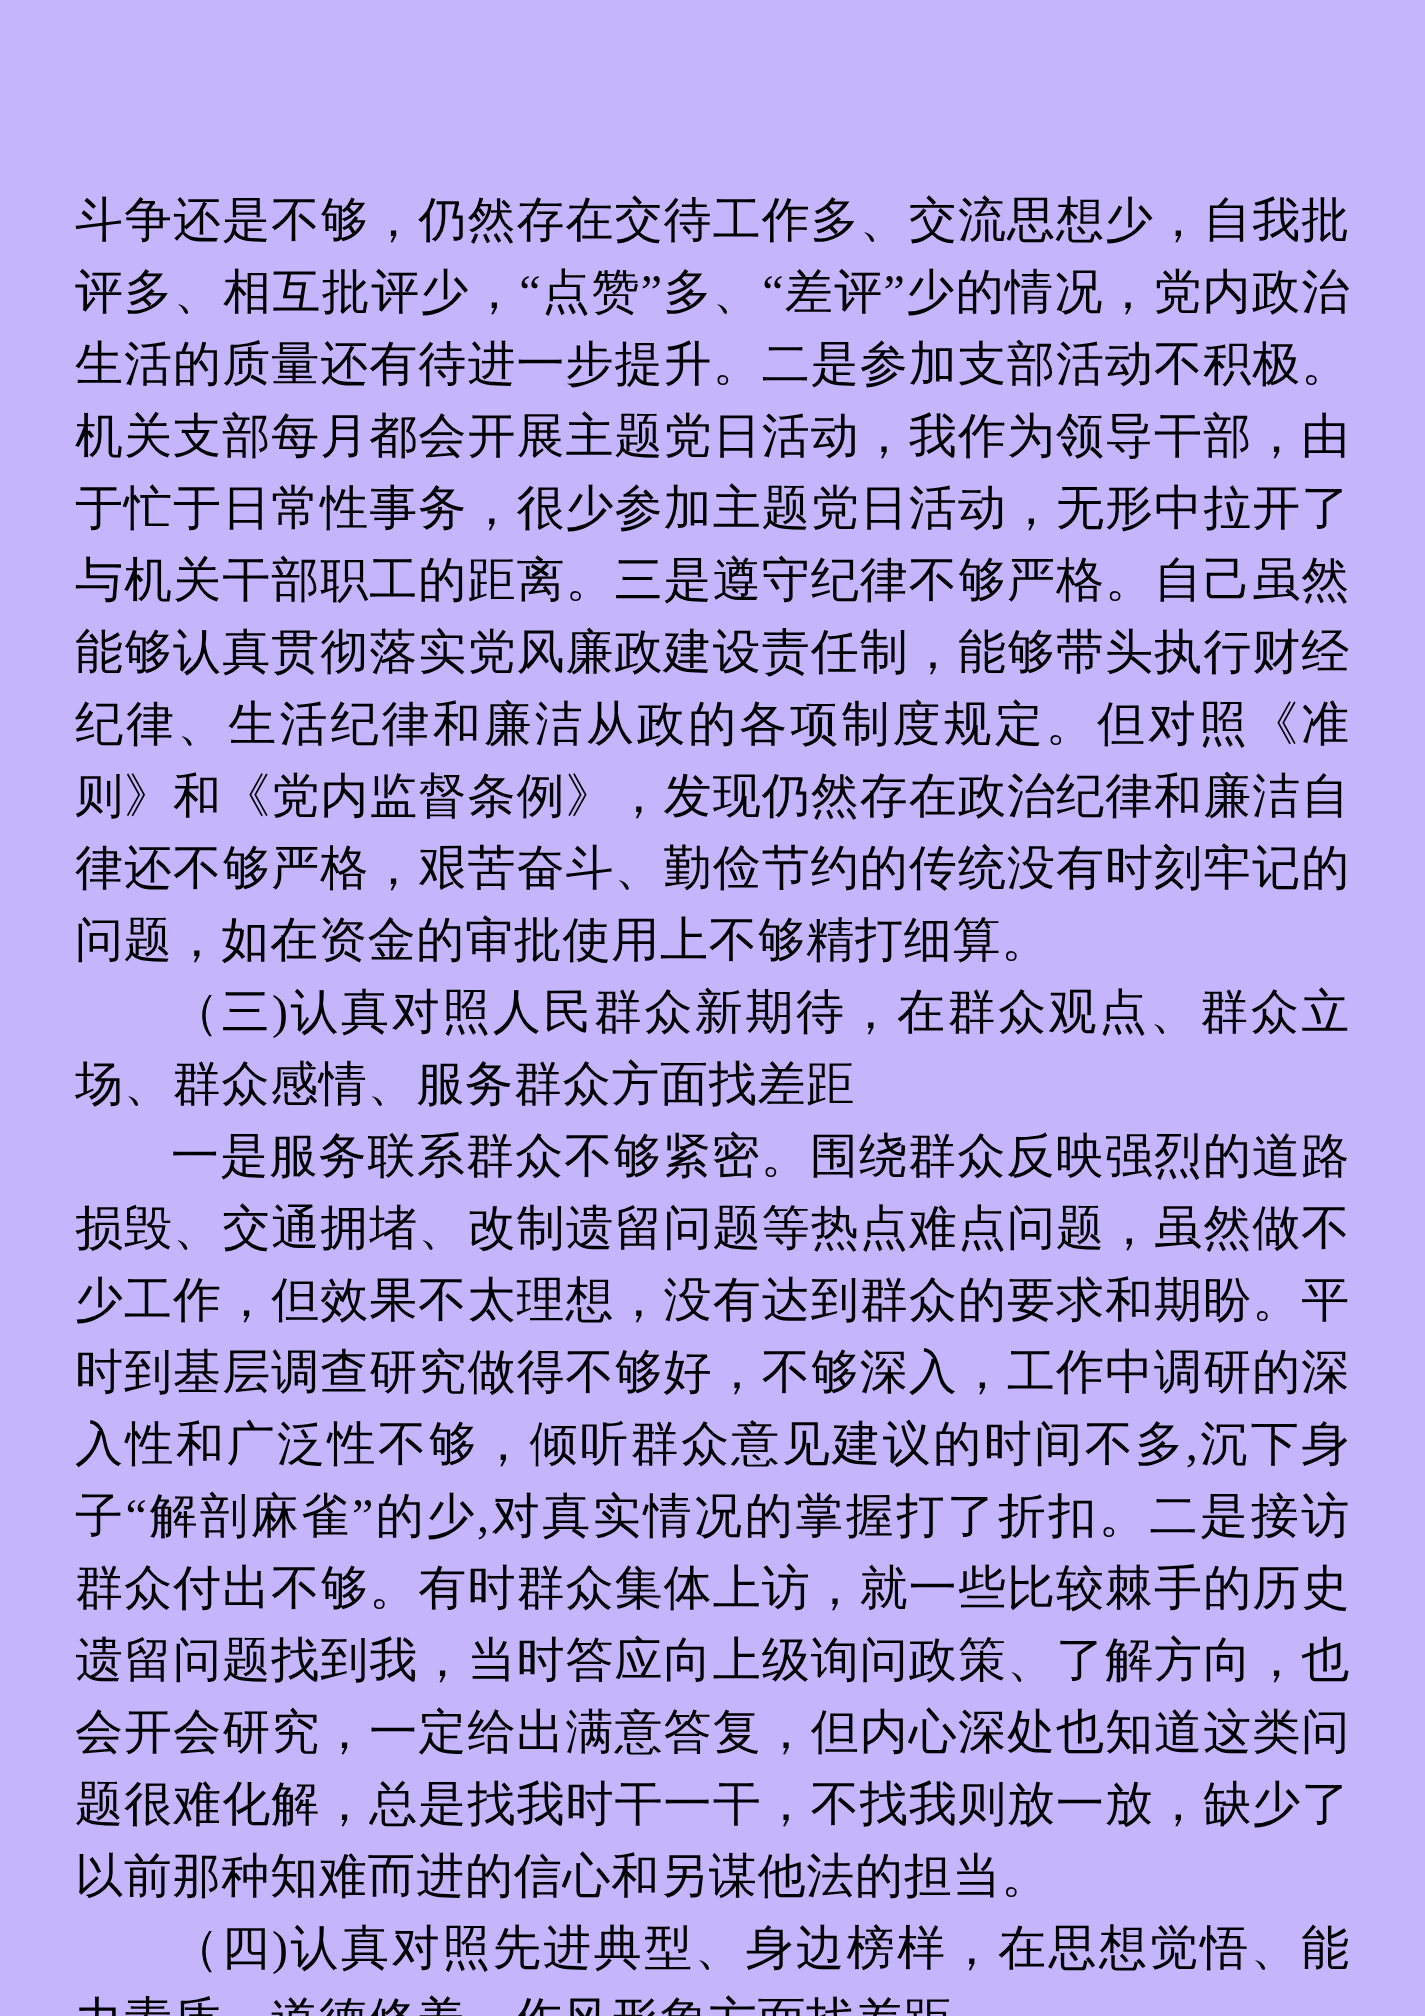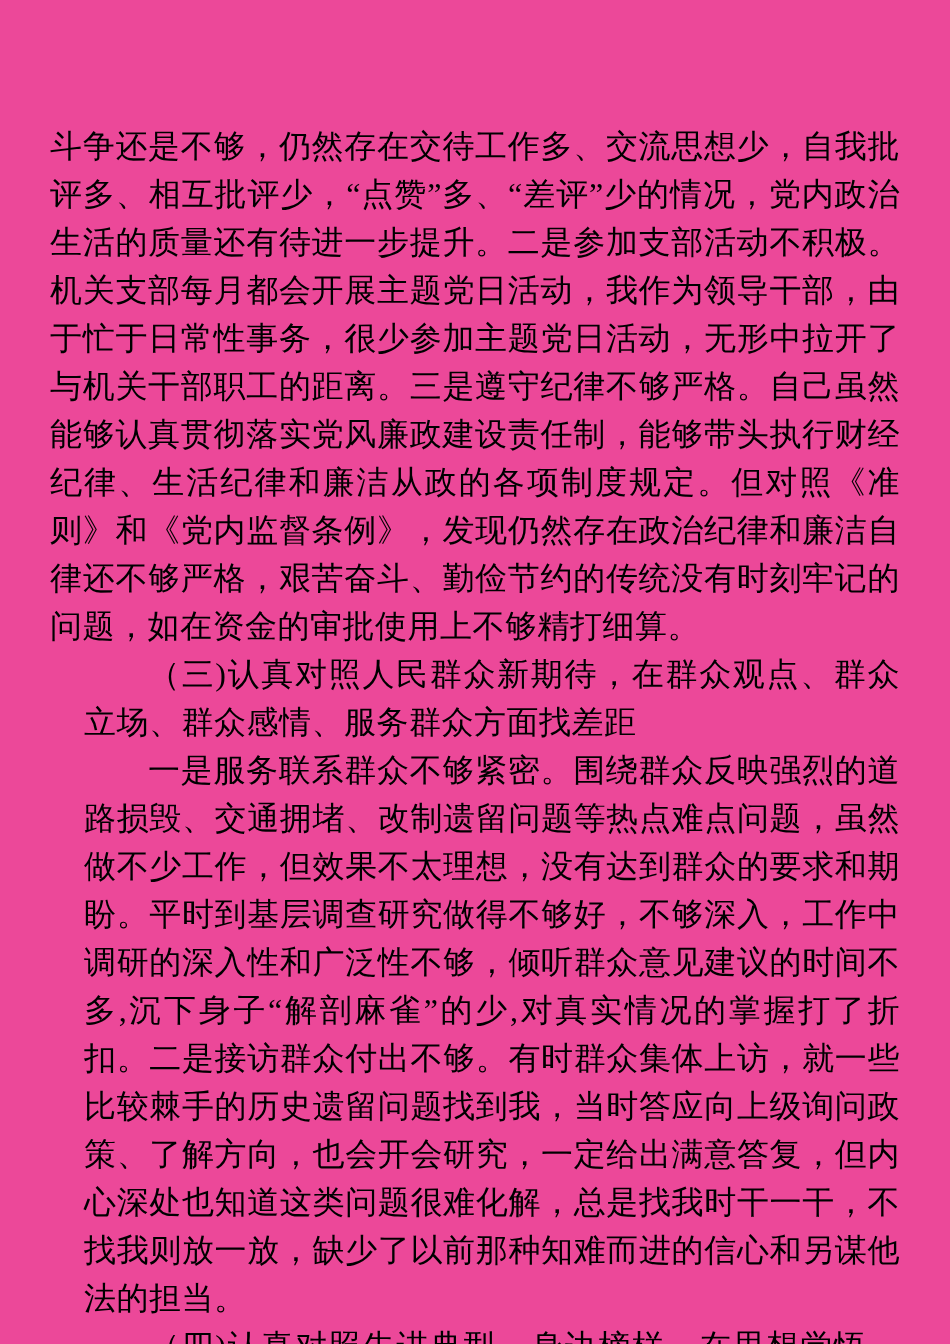--- a/index.html
+++ b/index.html
@@ -10,38 +10,37 @@
   body {
     width: 950px;
     height: 1344px;
     overflow: hidden;
   }
   .page {
     box-sizing: border-box;
     width: 950px;
     height: 1344px;
     padding: 122px 50px 0 50px;
-    background: #ec4899;
+    background: #c4b5fd;
   }
   .doc-body {
     font-family: "Liberation Serif", "DejaVu Serif", serif;
     font-size: 32px;
     line-height: 48px;
     color: #000000;
     text-align: justify;
     text-justify: inter-ideograph;
     letter-spacing: 0.5px;
   }
   .doc-body p {
     margin: 0;
     padding: 0;
   }
   .doc-body p.indent {
     text-indent: 2em;
-    margin-left: 34px;
   }
 </style>
 </head>
 <body>
 
 <div class="page">
   <div class="doc-body">
     <p>斗争还是不够，仍然存在交待工作多、交流思想少，自我批评多、相互批评少，“点赞”多、“差评”少的情况，党内政治生活的质量还有待进一步提升。二是参加支部活动不积极。机关支部每月都会开展主题党日活动，我作为领导干部，由于忙于日常性事务，很少参加主题党日活动，无形中拉开了与机关干部职工的距离。三是遵守纪律不够严格。自己虽然能够认真贯彻落实党风廉政建设责任制，能够带头执行财经纪律、生活纪律和廉洁从政的各项制度规定。但对照《准则》和《党内监督条例》，发现仍然存在政治纪律和廉洁自律还不够严格，艰苦奋斗、勤俭节约的传统没有时刻牢记的问题，如在资金的审批使用上不够精打细算。</p>
     <p class="indent">（三)认真对照人民群众新期待，在群众观点、群众立场、群众感情、服务群众方面找差距</p>
     <p class="indent">一是服务联系群众不够紧密。围绕群众反映强烈的道路损毁、交通拥堵、改制遗留问题等热点难点问题，虽然做不少工作，但效果不太理想，没有达到群众的要求和期盼。平时到基层调查研究做得不够好，不够深入，工作中调研的深入性和广泛性不够，倾听群众意见建议的时间不多,沉下身子“解剖麻雀”的少,对真实情况的掌握打了折扣。二是接访群众付出不够。有时群众集体上访，就一些比较棘手的历史遗留问题找到我，当时答应向上级询问政策、了解方向，也会开会研究，一定给出满意答复，但内心深处也知道这类问题很难化解，总是找我时干一干，不找我则放一放，缺少了以前那种知难而进的信心和另谋他法的担当。</p>

